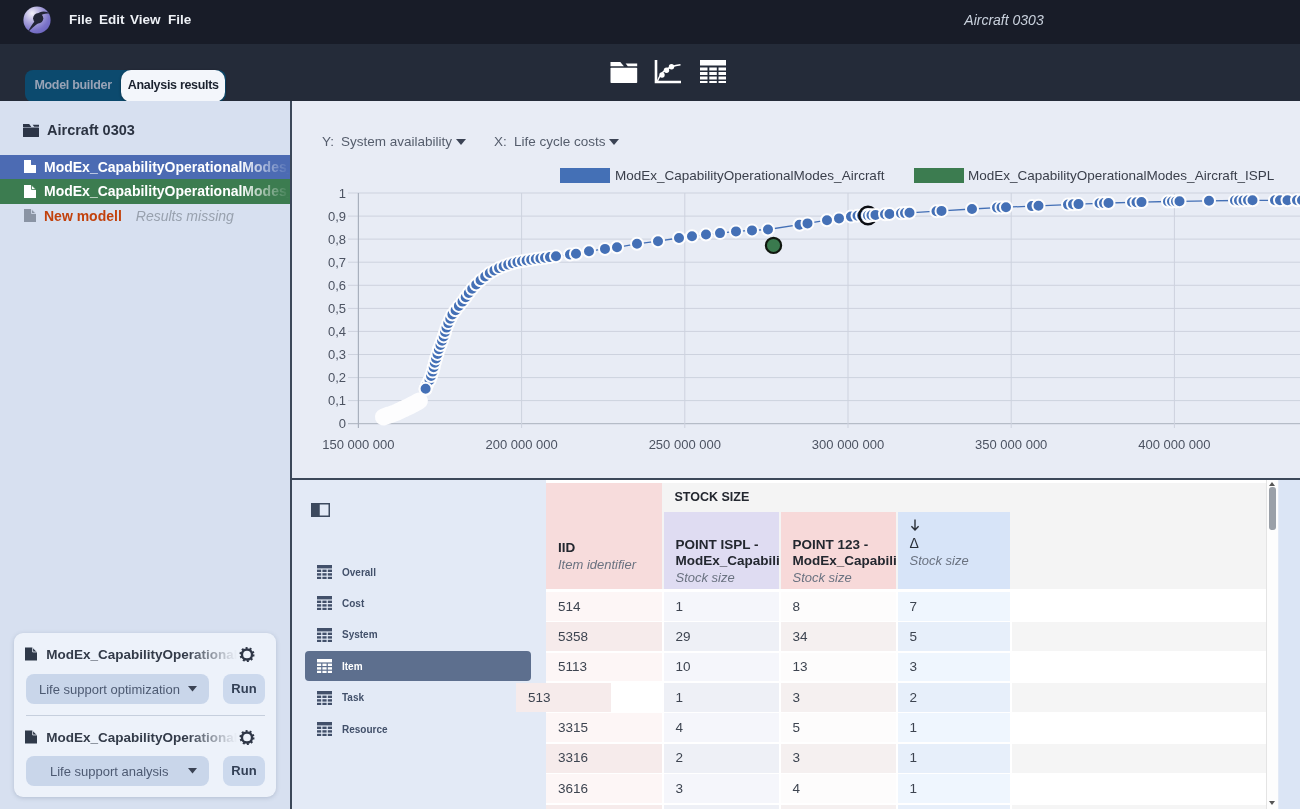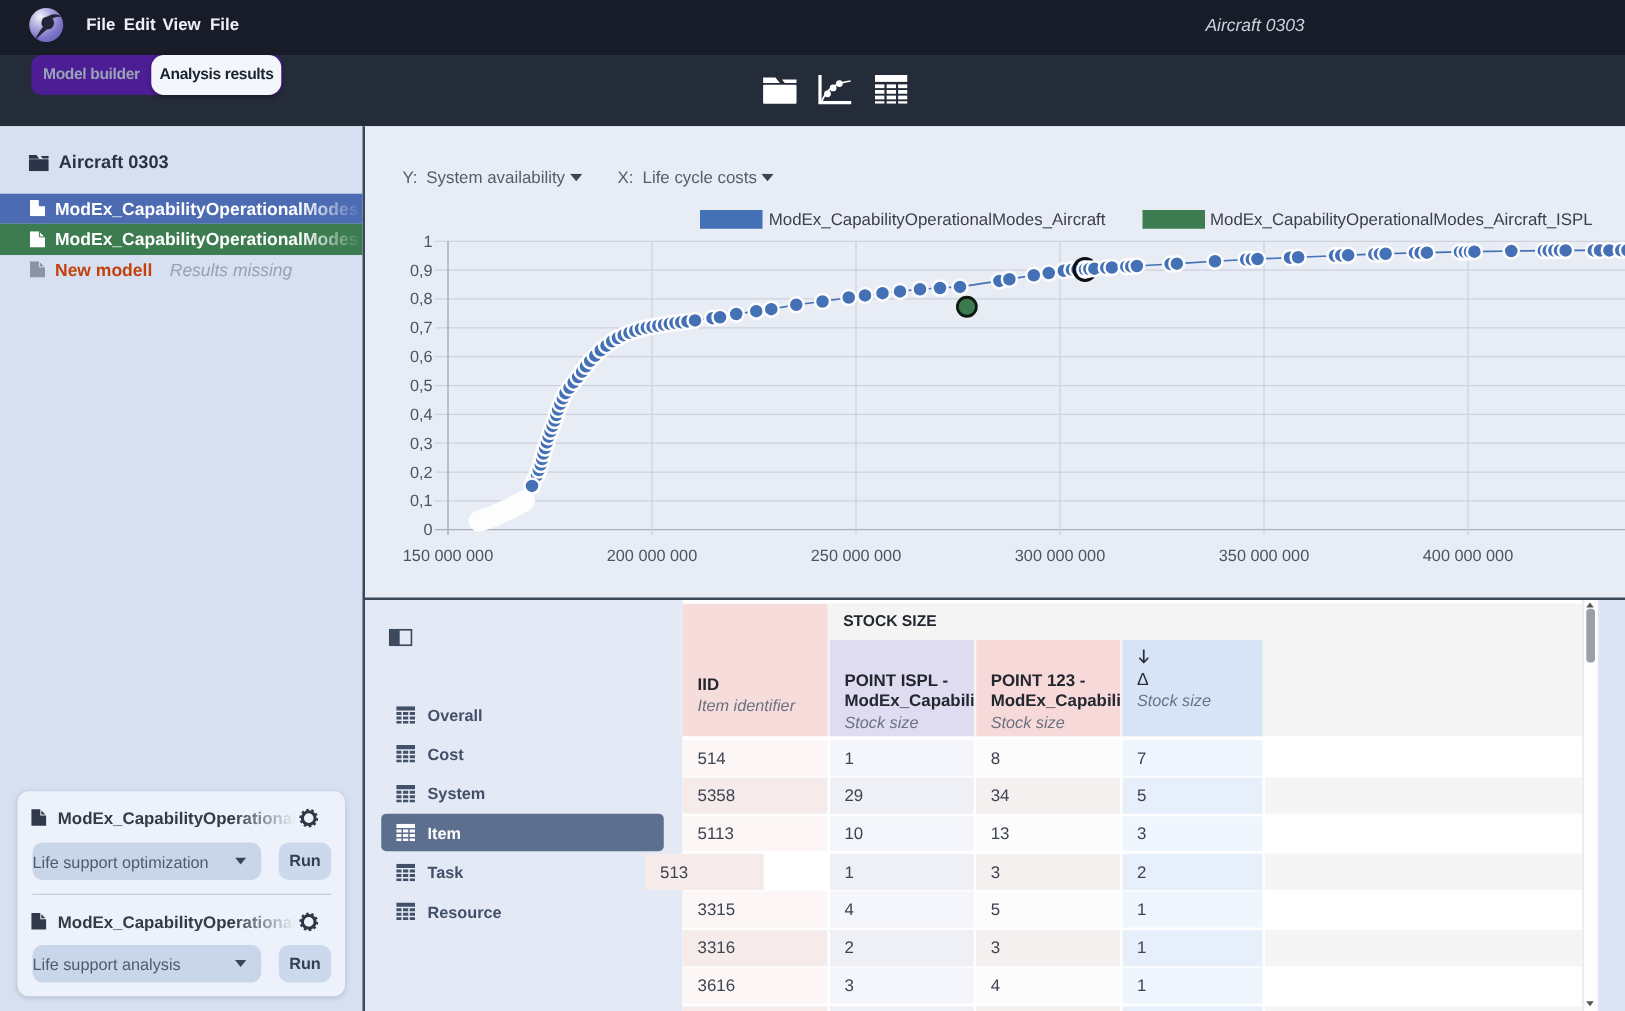--- a/index.html
+++ b/index.html
@@ -4,39 +4,39 @@
 html,body{width:1300px;height:809px;overflow:hidden}
 body{font-family:"Liberation Sans",sans-serif;background:#e8ecf5}
 #app{position:relative;width:1300px;height:809px}
 .abs{position:absolute}
 
 #topbar{position:absolute;left:0;top:0;width:1300px;height:44px;background:#181c28}
 #topbar .menu{position:absolute;top:12px;font-weight:bold;font-size:13.5px;color:#eef1f6}
 #title{position:absolute;top:12px;left:904px;width:200px;text-align:center;font-style:italic;font-size:14px;color:#c9d1dd}
 
 #tabbar{position:absolute;left:0;top:44px;width:1300px;height:57px;background:#242b39}
-.tabgroup{position:absolute;top:0;height:31.5px;background:#4c1d95;border-radius:8px;display:flex;align-items:center}
+.tabgroup{position:absolute;top:26px;height:31.5px;background:#0c4a6e;border-radius:8px;display:flex;align-items:center}
 .tab{height:31.5px;line-height:31.5px;font-size:12.5px;font-weight:bold;letter-spacing:-0.3px;color:#99a3b6;white-space:nowrap;text-align:center}
 .tab.active{background:#f3f6fb;color:#1b222f;border-radius:10px;box-shadow:0 1px 3px rgba(0,0,0,.35)}
 .tab.lite{color:#c3cad6}
 
 #sidebar{position:absolute;left:0;top:101px;width:292px;height:708px;background:#d7e0f0;border-right:2px solid #3c4859}
 .sbhead{position:absolute;left:0;top:0;width:0;height:0}
 .sbrow{position:absolute;left:0;width:290px;height:24.5px;display:flex;align-items:center;font-size:14px;font-weight:bold;color:#fff}
 .fade{white-space:nowrap;overflow:hidden;-webkit-mask-image:linear-gradient(90deg,#000 calc(100% - 50px),rgba(0,0,0,0));mask-image:linear-gradient(90deg,#000 calc(100% - 50px),rgba(0,0,0,0))}
 
 #chart{position:absolute;left:292px;top:101px;width:1008px;height:379px;background:#e8ecf5;border-bottom:2px solid #3c4859}
 .ddlab{position:absolute;top:134px;font-size:13.5px;color:#555d6c}
 .axlab{font-size:13px;fill:#4c5362;font-family:"Liberation Sans",sans-serif}
 .legtxt{position:absolute;top:167.5px;font-size:13.5px;color:#3a3f4b;white-space:nowrap}
 .legsw{position:absolute;top:167.5px;width:50px;height:15px}
 
 #bottom{position:absolute;left:292px;top:480px;width:1008px;height:329px;background:#e3eaf6}
 #tablebg{position:absolute;left:546px;top:480px;width:732px;height:329px;background:#fff}
-.navitem{position:absolute;left:305px;width:226px;height:30px;display:flex;align-items:center;border-radius:4px;font-size:13px;font-weight:bold;color:#42506a}
+.navitem{position:absolute;left:305px;width:226px;height:30px;display:flex;align-items:center;border-radius:4px;font-size:10px;font-weight:bold;color:#42506a}
 .navitem svg{margin:0 10px 0 12px}
 .navitem.sel{background:#5d6f8e;color:#fff}
 .cell{position:absolute;font-size:13.5px;color:#3d4450;padding:6.5px 0 0 12px}
 .hcell{position:absolute;font-size:13px;color:#23272f;padding:8px 0 0 12px;line-height:16.5px}
 .hb{font-weight:bold;font-size:13.5px}
 .hi{font-style:italic;color:#6a7280;font-size:13px}
 
 #card{position:absolute;left:14px;top:633px;width:262px;height:164px;background:#edf2fa;border-radius:9px;box-shadow:0 1px 4px rgba(70,90,120,.25)}
 .ctl{position:absolute;background:#c9d6ea;border-radius:8px;height:30px;font-size:13px;color:#4d5a72;display:flex;align-items:center}
 .runbtn{position:absolute;background:#ccd9ed;border-radius:8px;height:30px;width:42px;font-size:13px;font-weight:bold;color:#323f55;text-align:center;line-height:30px}
@@ -151,40 +151,40 @@
         <path d="M0 0 h7.5 L12 4.5 V13 H0z" fill="#2f3949"></path>
         <path d="M7.5 0 L12 4.5 H7.5z" fill="none" stroke="#edf2fa" stroke-width="0.8"></path>
       </svg>
   <div class="fade" style="width:203px;font-size:13.5px">ModEx_CapabilityOperationalModes_Aircraft</div>
   <svg width="17" height="17" viewBox="0 0 17 17" style="margin-left:2px">
     <circle cx="8.5" cy="8.5" r="5.4" fill="none" stroke="#2f3747" stroke-width="2.6"></circle>
     <circle cx="8.5" cy="8.5" r="6.8" fill="none" stroke="#2f3747" stroke-width="2.4" stroke-dasharray="2.05 2.2"></circle>
   </svg>
 </div>
 <div class="ctl" style="left:26px;top:674px;width:183px">
-      <span style="">Life support optimization</span>
+      <span style="margin-left:13px">Life support optimization</span>
   <svg style="position:absolute;right:12px;top:12px" width="9" height="6" viewBox="0 0 9 6">
         <path d="M0 0 h9 L4.5 5.5z" fill="#3b4354"></path>
       </svg>
 </div>
 <div class="runbtn" style="left:223px;top:674px">Run</div>
 <div class="abs" style="left:26px;top:715px;width:239px;border-top:1px solid #c6cfdd"></div>
 <div class="cardrow" style="top:729px">
   <svg style="margin-right:9px" width="13" height="14" viewBox="0 0 12 13">
         <path d="M0 0 h7.5 L12 4.5 V13 H0z" fill="#2f3949"></path>
         <path d="M7.5 0 L12 4.5 H7.5z" fill="none" stroke="#edf2fa" stroke-width="0.8"></path>
       </svg>
   <div class="fade" style="width:203px;font-size:13.5px">ModEx_CapabilityOperationalModes_Aircraft</div>
   <svg width="17" height="17" viewBox="0 0 17 17" style="margin-left:2px">
     <circle cx="8.5" cy="8.5" r="5.4" fill="none" stroke="#2f3747" stroke-width="2.6"></circle>
     <circle cx="8.5" cy="8.5" r="6.8" fill="none" stroke="#2f3747" stroke-width="2.4" stroke-dasharray="2.05 2.2"></circle>
   </svg>
 </div>
 <div class="ctl" style="left:26px;top:756px;width:183px">
-      <span style="">Life support analysis</span>
+      <span style="margin-left:24px">Life support analysis</span>
   <svg style="position:absolute;right:12px;top:12px" width="9" height="6" viewBox="0 0 9 6">
         <path d="M0 0 h9 L4.5 5.5z" fill="#3b4354"></path>
       </svg>
 </div>
 <div class="runbtn" style="left:223px;top:756px">Run</div>
 
 <div id="chart"></div>
 <div class="ddlab" style="left:322px">Y:</div>
 <div class="ddlab" style="left:341px">System availability</div>
 <svg class="abs" style="left:456px;top:139px" width="10" height="6" viewBox="0 0 10 6">

